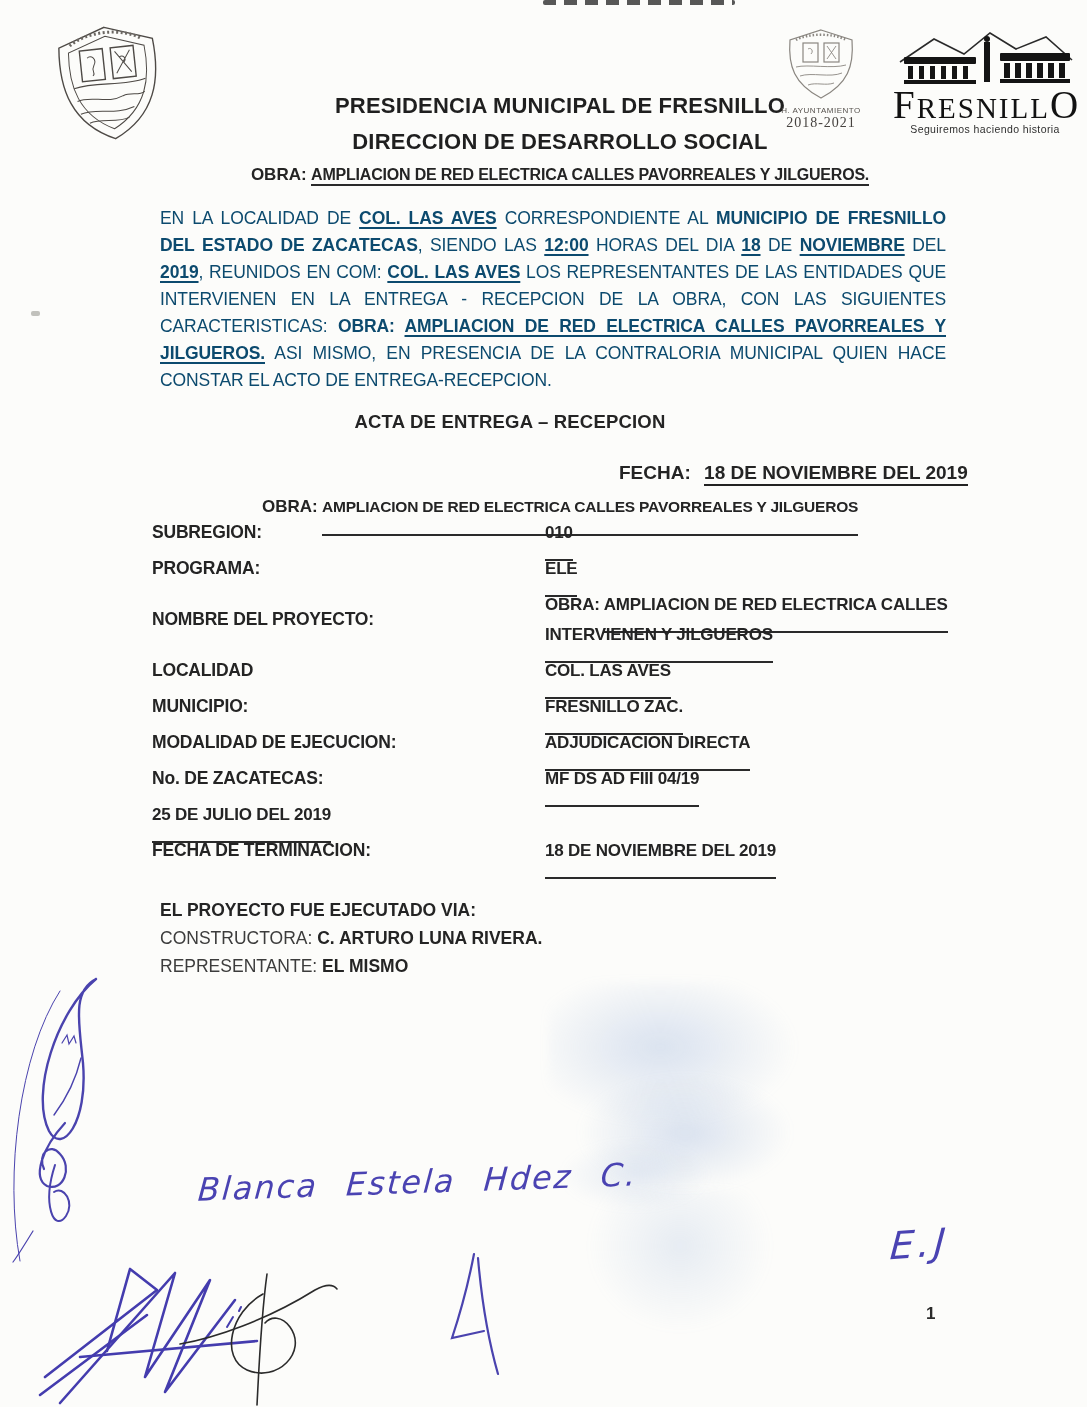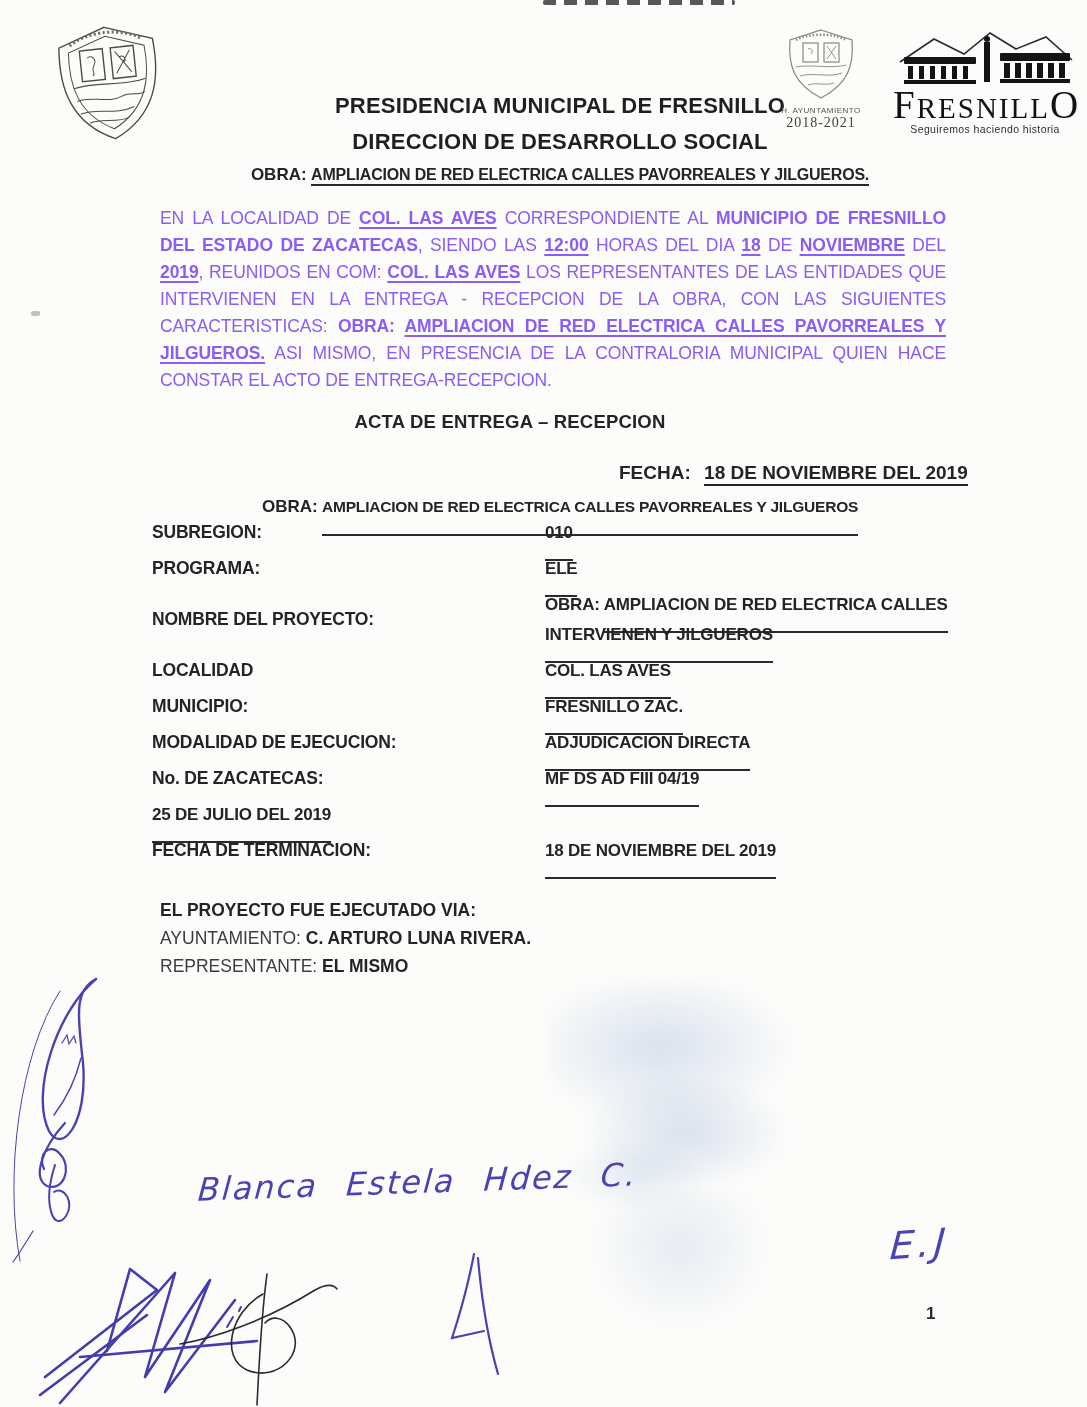--- a/index.html
+++ b/index.html
@@ -31,21 +31,21 @@
   .hdr-obra .val{font-weight:bold;letter-spacing:-.2px;border-bottom:2px solid #2a2a2a;padding-bottom:1px;}
   .ayto{position:absolute;left:778px;top:28px;width:86px;text-align:center;}
   .ayto-l1{font-size:8px;letter-spacing:.5px;color:#57524e;margin-top:2px;}
   .ayto-l2{font-family:"Liberation Serif",serif;font-size:14px;color:#46423f;letter-spacing:1px;}
   .fres{position:absolute;left:893px;top:30px;width:184px;text-align:center;}
   .fres-word{font-family:"Liberation Serif",serif;font-size:29px;letter-spacing:2px;color:#121212;line-height:30px;}
   .fres-word .bigcap{font-size:39px;}
   .fres-tag{font-size:10.5px;color:#2e2e2e;letter-spacing:.4px;margin-top:0px;}
   
   .intro{position:absolute;left:160px;top:205px;width:786px;
-    font-size:17.5px;line-height:27px;text-align:justify;letter-spacing:-.1px;color:#8b5cf6;}
+    font-size:17.5px;line-height:27px;text-align:justify;letter-spacing:-.1px;color:#0c4a6e;}
   .seg.b{font-weight:bold;}
   .seg.u{text-decoration:underline;text-decoration-thickness:1.6px;text-underline-offset:3px;}
   .acta-title{position:absolute;left:160px;top:411px;width:700px;text-align:center;
     font-weight:bold;font-size:18.5px;letter-spacing:.2px;}
   .fecha-line{position:absolute;left:619px;top:462px;font-size:19px;font-weight:bold;}
   .fecha-line .val{border-bottom:2.5px solid #222;padding-bottom:1px;margin-left:8px;}
   .obra-line{position:absolute;left:262px;top:497px;font-size:15.5px;}
   .obra-line .lbl{font-weight:bold;font-size:17px;}
   .obra-line .val{font-weight:bold;border-bottom:2px solid #2a2a2a;padding-bottom:19px;letter-spacing:-.2px;}
   
@@ -232,21 +232,21 @@
       <div class="form-label">FECHA DE TERMINACION:</div>
       <div class="form-value">
           <div class="vline"><span class="u">18 DE NOVIEMBRE DEL 2019</span></div>
         </div>
     </div>
   </div>
 
   <div class="ejec">
     <div class="b">EL PROYECTO FUE EJECUTADO VIA:</div>
     <div>
-      <span class="lab">AYUNTAMIENTO:</span>
+      <span class="lab">CONSTRUCTORA:</span>
       <span> </span>
       <span class="b">C. ARTURO LUNA RIVERA.</span>
     </div>
     <div>
       <span class="lab">REPRESENTANTE:</span>
       <span> </span>
       <span class="b">EL MISMO</span>
     </div>
   </div>
 

